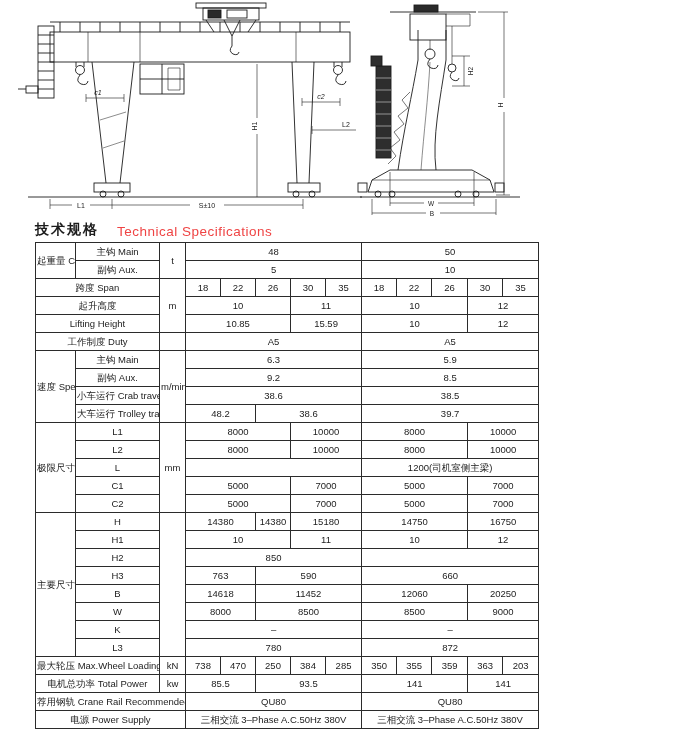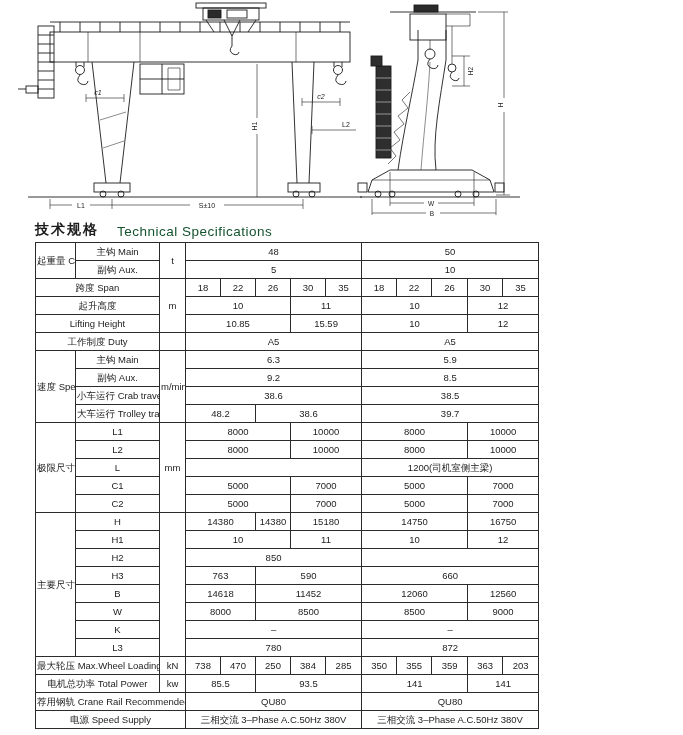--- a/index.html
+++ b/index.html
@@ -1,21 +1,21 @@
 <!DOCTYPE html>
 <html><head>
 <meta charset="utf-8">
 <style>
   html,body{margin:0;padding:0;background:#ffffff;}
   body{width:683px;height:735px;overflow:hidden;font-family:"Liberation Sans",sans-serif;color:#1c1c1c;}
   .drawing{display:block;}
   .dwg-label{font-family:"Liberation Sans",sans-serif;fill:#1b1b1b;}
   .title-row{margin:0 0 3px 35px;display:flex;align-items:flex-end;gap:18px;}
   .title-zh{font-size:14px;font-weight:bold;letter-spacing:2px;}
-  .title-en{font-size:13.5px;letter-spacing:0.5px;color:#14532d;margin-top:8px;}
+  .title-en{font-size:13.5px;letter-spacing:0.5px;color:#ef4444;margin-top:8px;}
   table.spec{border-collapse:collapse;table-layout:fixed;margin-left:35px;width:503px;}
   table.spec td{border:1px solid #2b2b2b;height:17px;padding:0 1px;text-align:center;
     font-size:9.5px;line-height:1;color:#1c1c1c;overflow:hidden;white-space:nowrap;}
   td.lbl{font-size:8px;white-space:pre-line;line-height:1.2;}
   td.lblrow{font-size:8.5px;}
   td.sub{font-size:8px;}
   td.unit{font-size:8px;}
   td.small{font-size:8px;}
   td.grey{color:#959595;}
 </style>
@@ -283,21 +283,21 @@
         <td class="sub">H3</td>
         <td colspan="2">763</td>
         <td colspan="3" class="grey">590</td>
         <td colspan="5">660</td>
       </tr>
       <tr>
         <td class="sub">B</td>
         <td colspan="2">14618</td>
         <td colspan="3" class="grey">11452</td>
         <td colspan="3">12060</td>
-        <td colspan="2">12560</td>
+        <td colspan="2">20250</td>
       </tr>
       <tr>
         <td class="sub">W</td>
         <td colspan="2">8000</td>
         <td colspan="3">8500</td>
         <td colspan="3">8500</td>
         <td colspan="2">9000</td>
       </tr>
       <tr>
         <td class="sub">K</td>
@@ -330,18 +330,18 @@
         <td colspan="3" class="grey">93.5</td>
         <td colspan="3" class="grey">141</td>
         <td colspan="2" class="grey">141</td>
       </tr>
       <tr>
         <td colspan="3" class="lblrow">荐用钢轨  Crane  Rail  Recommended</td>
         <td colspan="5">QU80</td>
         <td colspan="5">QU80</td>
       </tr>
       <tr>
-        <td colspan="3" class="lblrow">电源  Speed  Supply</td>
+        <td colspan="3" class="lblrow">电源  Power  Supply</td>
         <td colspan="5" class="small">三相交流  3–Phase  A.C.50Hz  380V</td>
         <td colspan="5" class="small">三相交流  3–Phase  A.C.50Hz  380V</td>
       </tr>
     </tbody>
 </table>
 
 </body></html>

